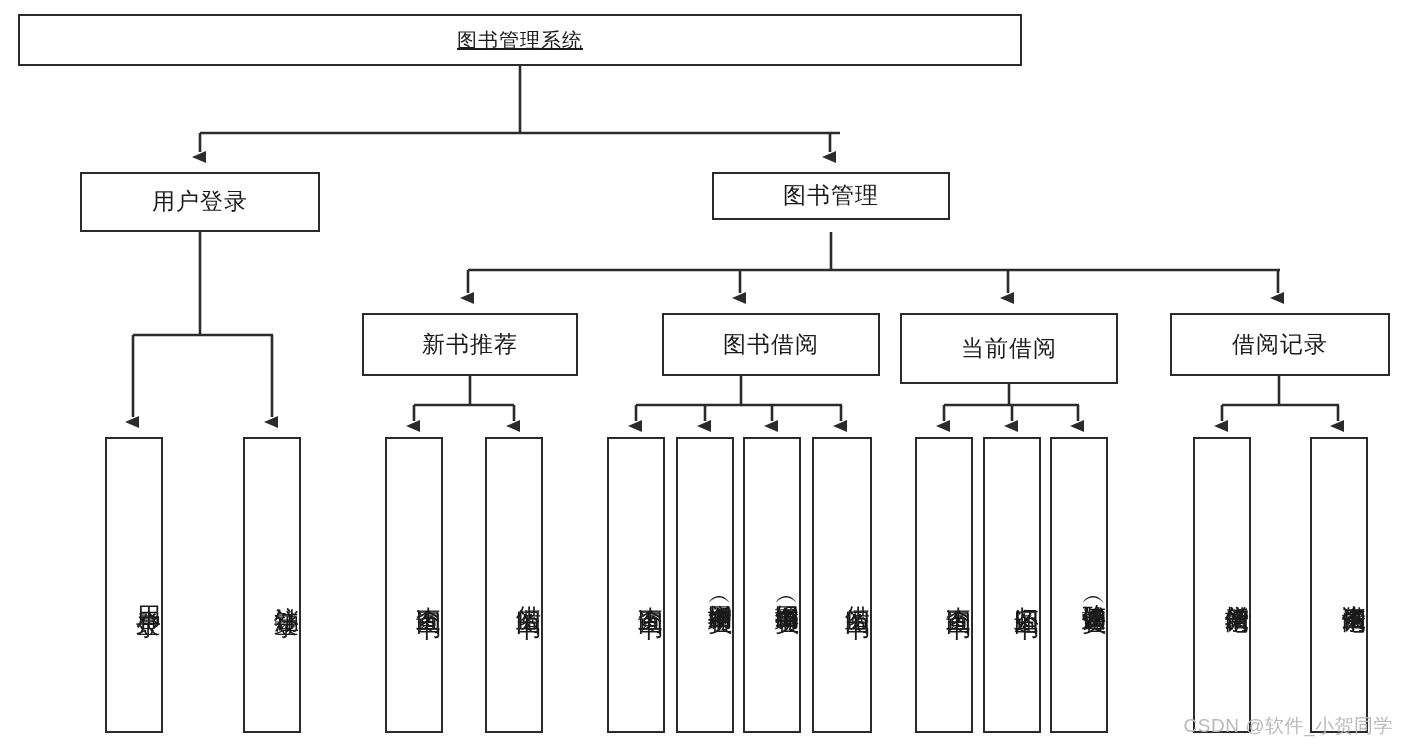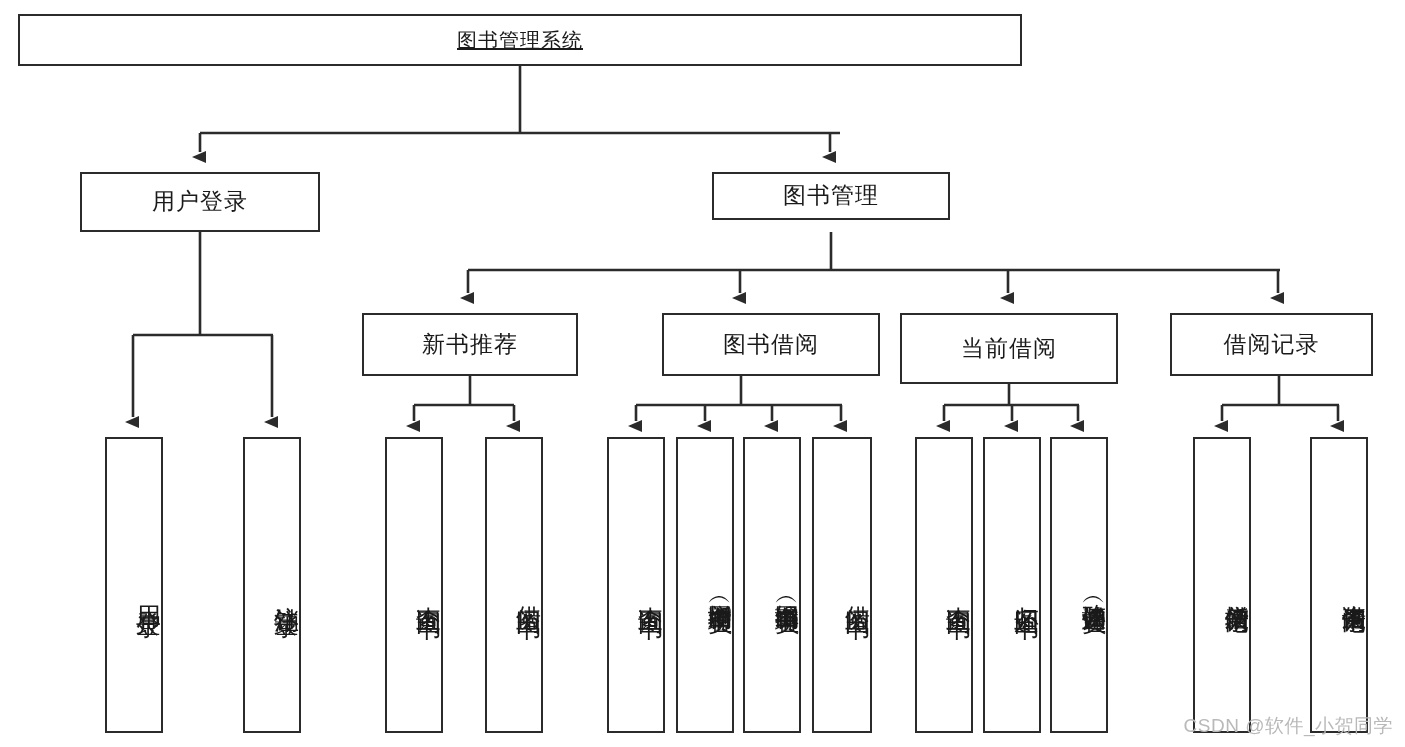--- a/index.html
+++ b/index.html
@@ -140,21 +140,21 @@
 
   <div class="node horiz" style="left:362px; top:313px; width:216px; height:63px;">
     <span>新书推荐</span>
   </div>
   <div class="node horiz" style="left:632px; top:313px; width:218px; height:63px;margin-left:30px;">
     <span>图书借阅</span>
   </div>
   <div class="node horiz" style="left:900px; top:313px; width:218px; height:71px;">
     <span>当前借阅</span>
   </div>
-  <div class="node horiz" style="left:1170px; top:313px; width:203px; height:63px;">
+  <div class="node horiz" style="left:1170px; top:313px; width:220px; height:63px;">
     <span>借阅记录</span>
   </div>
 
   <div class="node vert" style="left:105px; top:437px; width:58px; height:296px;">
     <span>用户登录</span>
   </div>
   <div class="node vert" style="left:243px; top:437px; width:58px; height:296px;">
     <span>注销登录</span>
   </div>
   <div class="node vert" style="left:385px; top:437px; width:58px; height:296px;">

